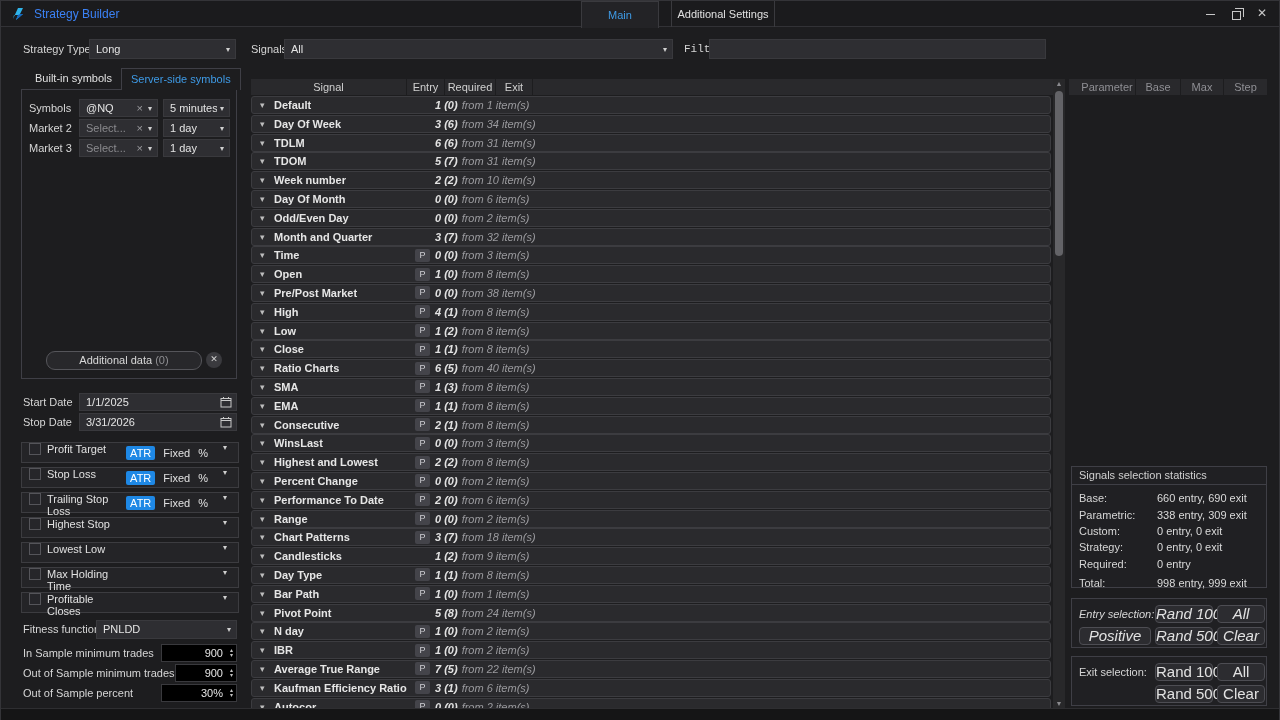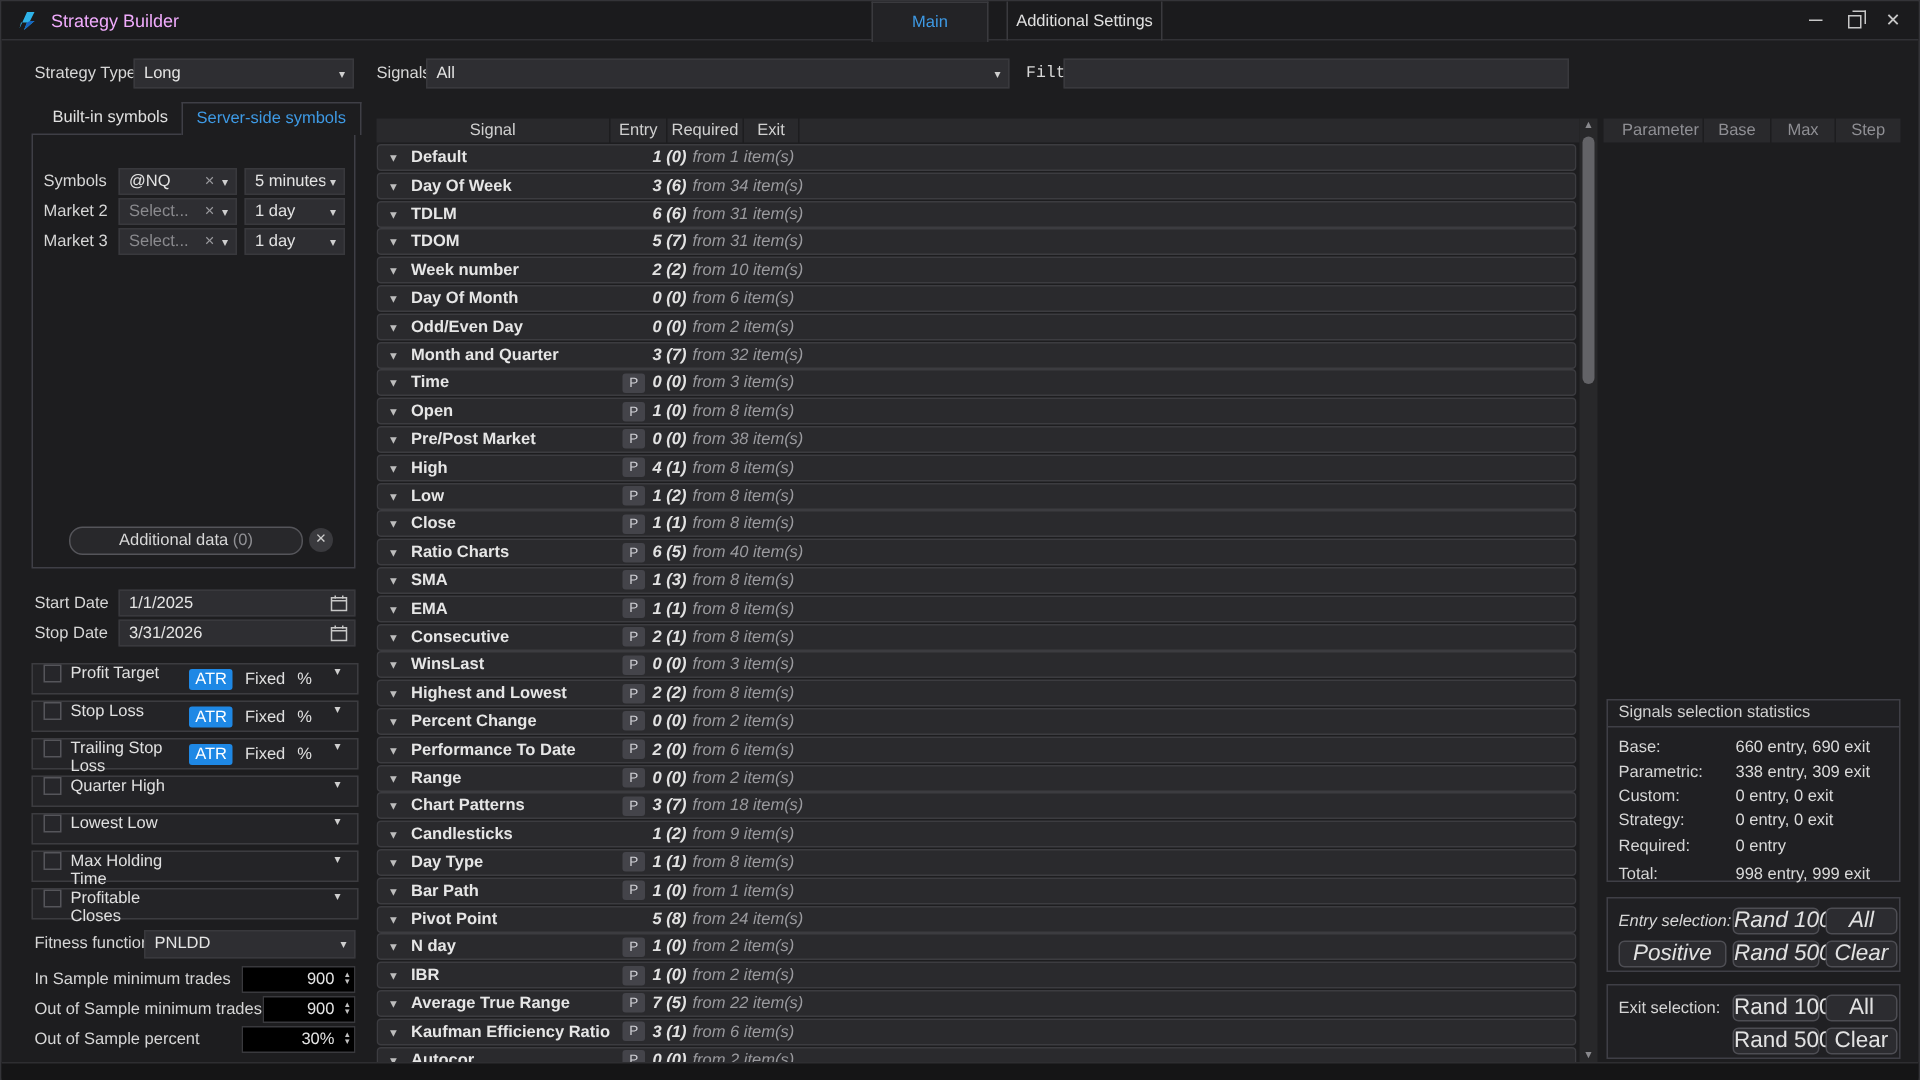--- a/index.html
+++ b/index.html
@@ -5,21 +5,21 @@
   * { box-sizing: border-box; margin: 0; padding: 0; }
   html,body { width:1280px; height:720px; overflow:hidden; background:#0e0e0e; }
   .app {
     position:absolute; inset:0; background:#1d1d1f; border:1px solid #343438;
     font-family:"Liberation Sans", sans-serif; font-size:11px; color:#e4e4e4;
   }
 
   
   .titlebar { position:absolute; left:0; top:0; right:0; height:26px; background:#1b1b1d; border-bottom:1px solid #323236; }
   .logo { position:absolute; left:10px; top:5px; width:16px; height:16px; }
-  .app-title { position:absolute; left:33px; top:6px; font-size:12px; color:#f0abfc; }
+  .app-title { position:absolute; left:33px; top:6px; font-size:12px; color:#3b82f6; }
   .tb-tab { position:absolute; top:0; height:26px; line-height:26px; text-align:center; border-left:1px solid #3a3a3e; }
   .tb-tab.active { left:580px; width:78px; background:#232326; border-right:1px solid #3a3a3e; border-top:1px solid #3a3a3e; color:#3e9ae5; height:27px; z-index:2; }
   .tb-tab.plain  { left:670px; width:104px; color:#e0e0e0; border-right:1px solid #3a3a3e; }
   .win-btn { position:absolute; top:4px; width:22px; height:18px; text-align:center; line-height:17px; color:#c8c8c8; font-size:11px; }
   .win-min { right:58px; } .win-restore { right:32px; } .win-close { right:6px; font-size:12px; }
   .restore-glyph { display:inline-block; width:9px; height:9px; border:1px solid #c8c8c8; position:relative; top:3px; background:#1b1b1d; }
   .restore-glyph::before { content:""; position:absolute; left:2px; top:-4px; width:8px; height:8px; border:1px solid #c8c8c8; border-left:none; border-bottom:none; }
   .min-glyph { display:inline-block; width:9px; border-top:1px solid #c8c8c8; position:relative; top:-2px; }
 
   
@@ -30,21 +30,21 @@
   .combo .muted { color:#8a8a8e; }
   .caret { font-size:8px; color:#cfcfcf; margin:0 5px 0 3px; }
   .clear-x { color:#9a9a9e; font-size:11px; margin-right:2px; }
   .text-input { background:#2e2e32; border:1px solid #39393d; height:20px; width:100%; color:#e4e4e4; font-family:"Liberation Sans",sans-serif; font-size:11px; padding:0 6px; outline:none; }
 
   
   .sym-tab { position:absolute; top:67px; height:22px; line-height:21px; padding:0 9px; }
   .sym-tab.inactive { left:25px; color:#e0e0e0; }
   .sym-tab.active { left:120px; color:#3e9ae5; background:#1d1d1f; border:1px solid #3f3f46; border-bottom:none; z-index:2; height:22px; }
   .sym-box { position:absolute; left:20px; top:88px; width:216px; height:290px; border:1px solid #3f3f46; }
-  .market-rows { position:absolute; left:7px; top:21px; right:6px; }
+  .market-rows { position:absolute; left:7px; top:8px; right:6px; }
   .m-row { display:flex; align-items:center; height:20px; }
   .m-row .label { width:50px; }
   .m-row .combo.symbol { flex:1; height:18px; }
   .m-row .combo.tf { width:67px; height:18px; margin-left:5px; }
   .add-row { position:absolute; left:0; right:0; bottom:7px; height:20px; }
   .add-btn { position:absolute; left:24px; width:156px; height:19px; border:1px solid #55555a; border-radius:9px; background:#28282b; color:#d8d8d8; text-align:center; line-height:17px; }
   .add-count { color:#8f8f93; }
   .circle-x { position:absolute; right:14px; top:1px; width:16px; height:16px; border-radius:50%; background:#3a3a3e; color:#cfcfcf; text-align:center; line-height:15px; font-size:9px; }
 
   .date-row { position:absolute; left:22px; width:214px; height:20px; display:flex; align-items:center; }
@@ -258,21 +258,21 @@
         <span class="modes">
           <span class="atr-badge">ATR</span>
           <span class="mode-txt">Fixed</span>
           <span class="mode-txt">%</span>
         </span>
         <span class="caret">▾</span>
       </div>
 
       <div class="opt-box">
         <span class="cb"></span>
-        <span class="opt-label">Quarter High</span>
+        <span class="opt-label">Highest Stop</span>
         <span class="modes" style="visibility: hidden;">
           <span class="atr-badge">ATR</span>
           <span class="mode-txt">Fixed</span>
           <span class="mode-txt">%</span>
         </span>
         <span class="caret">▾</span>
       </div>
 
       <div class="opt-box">
         <span class="cb"></span>

